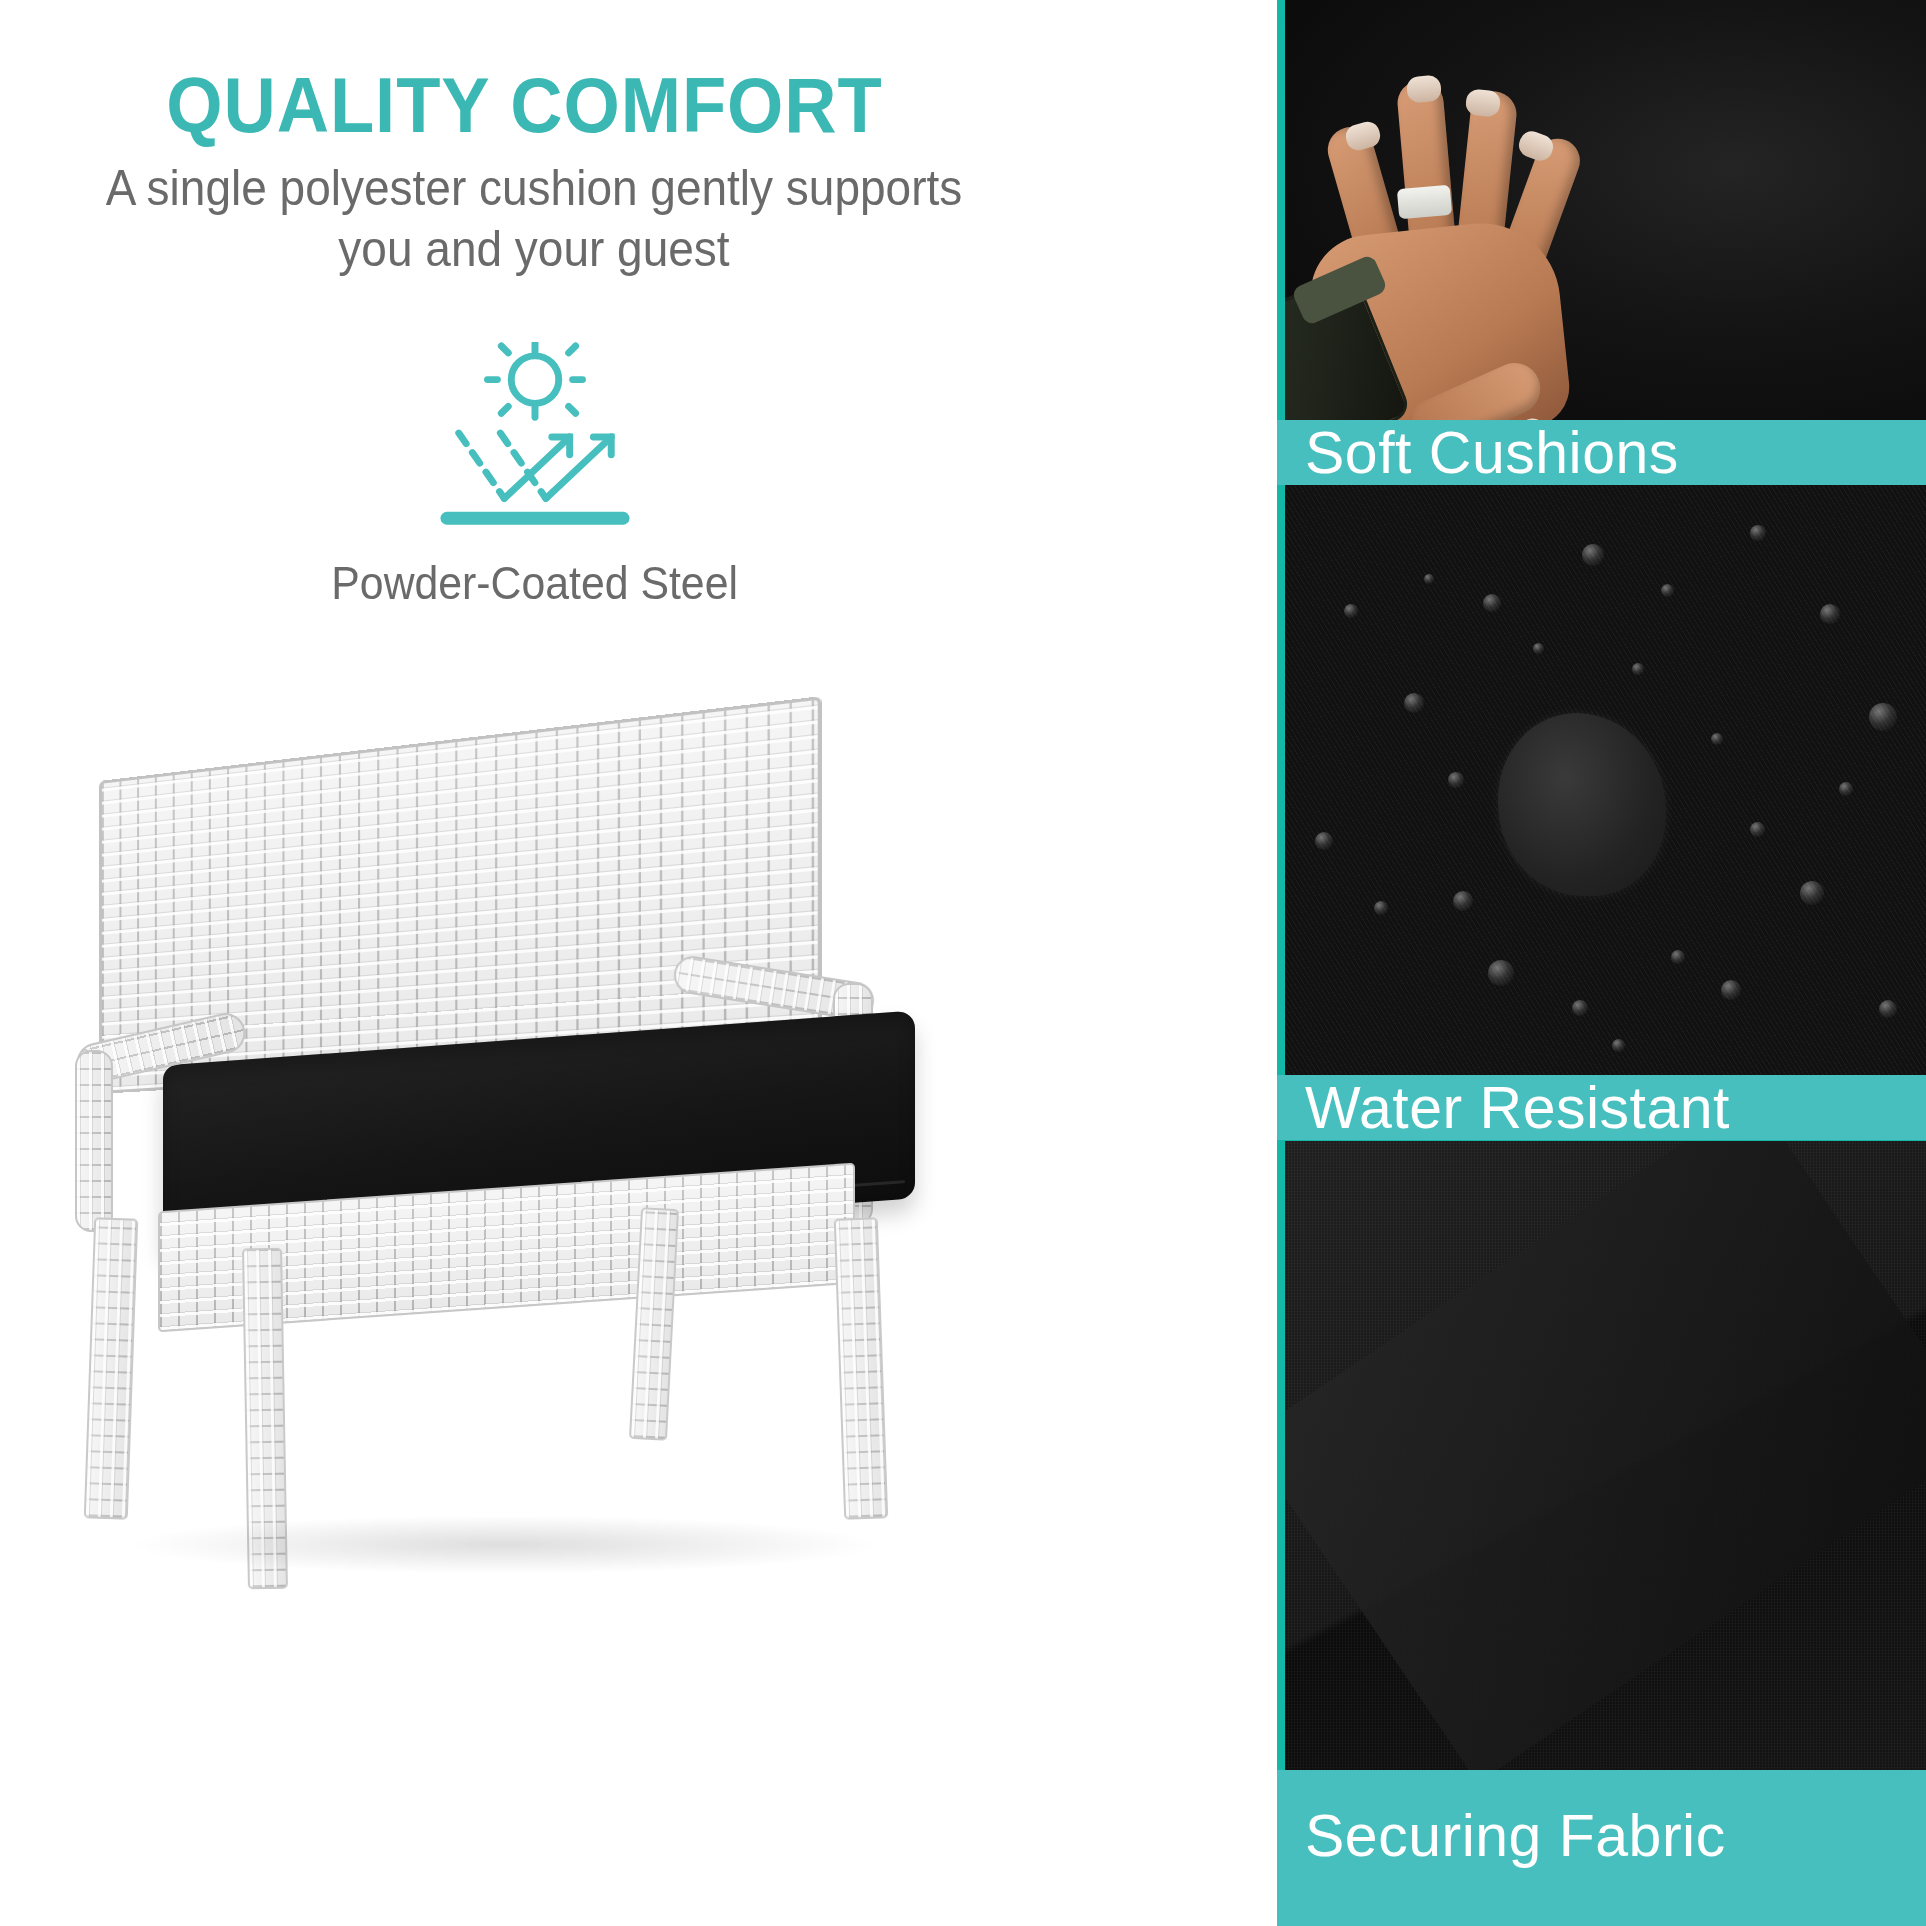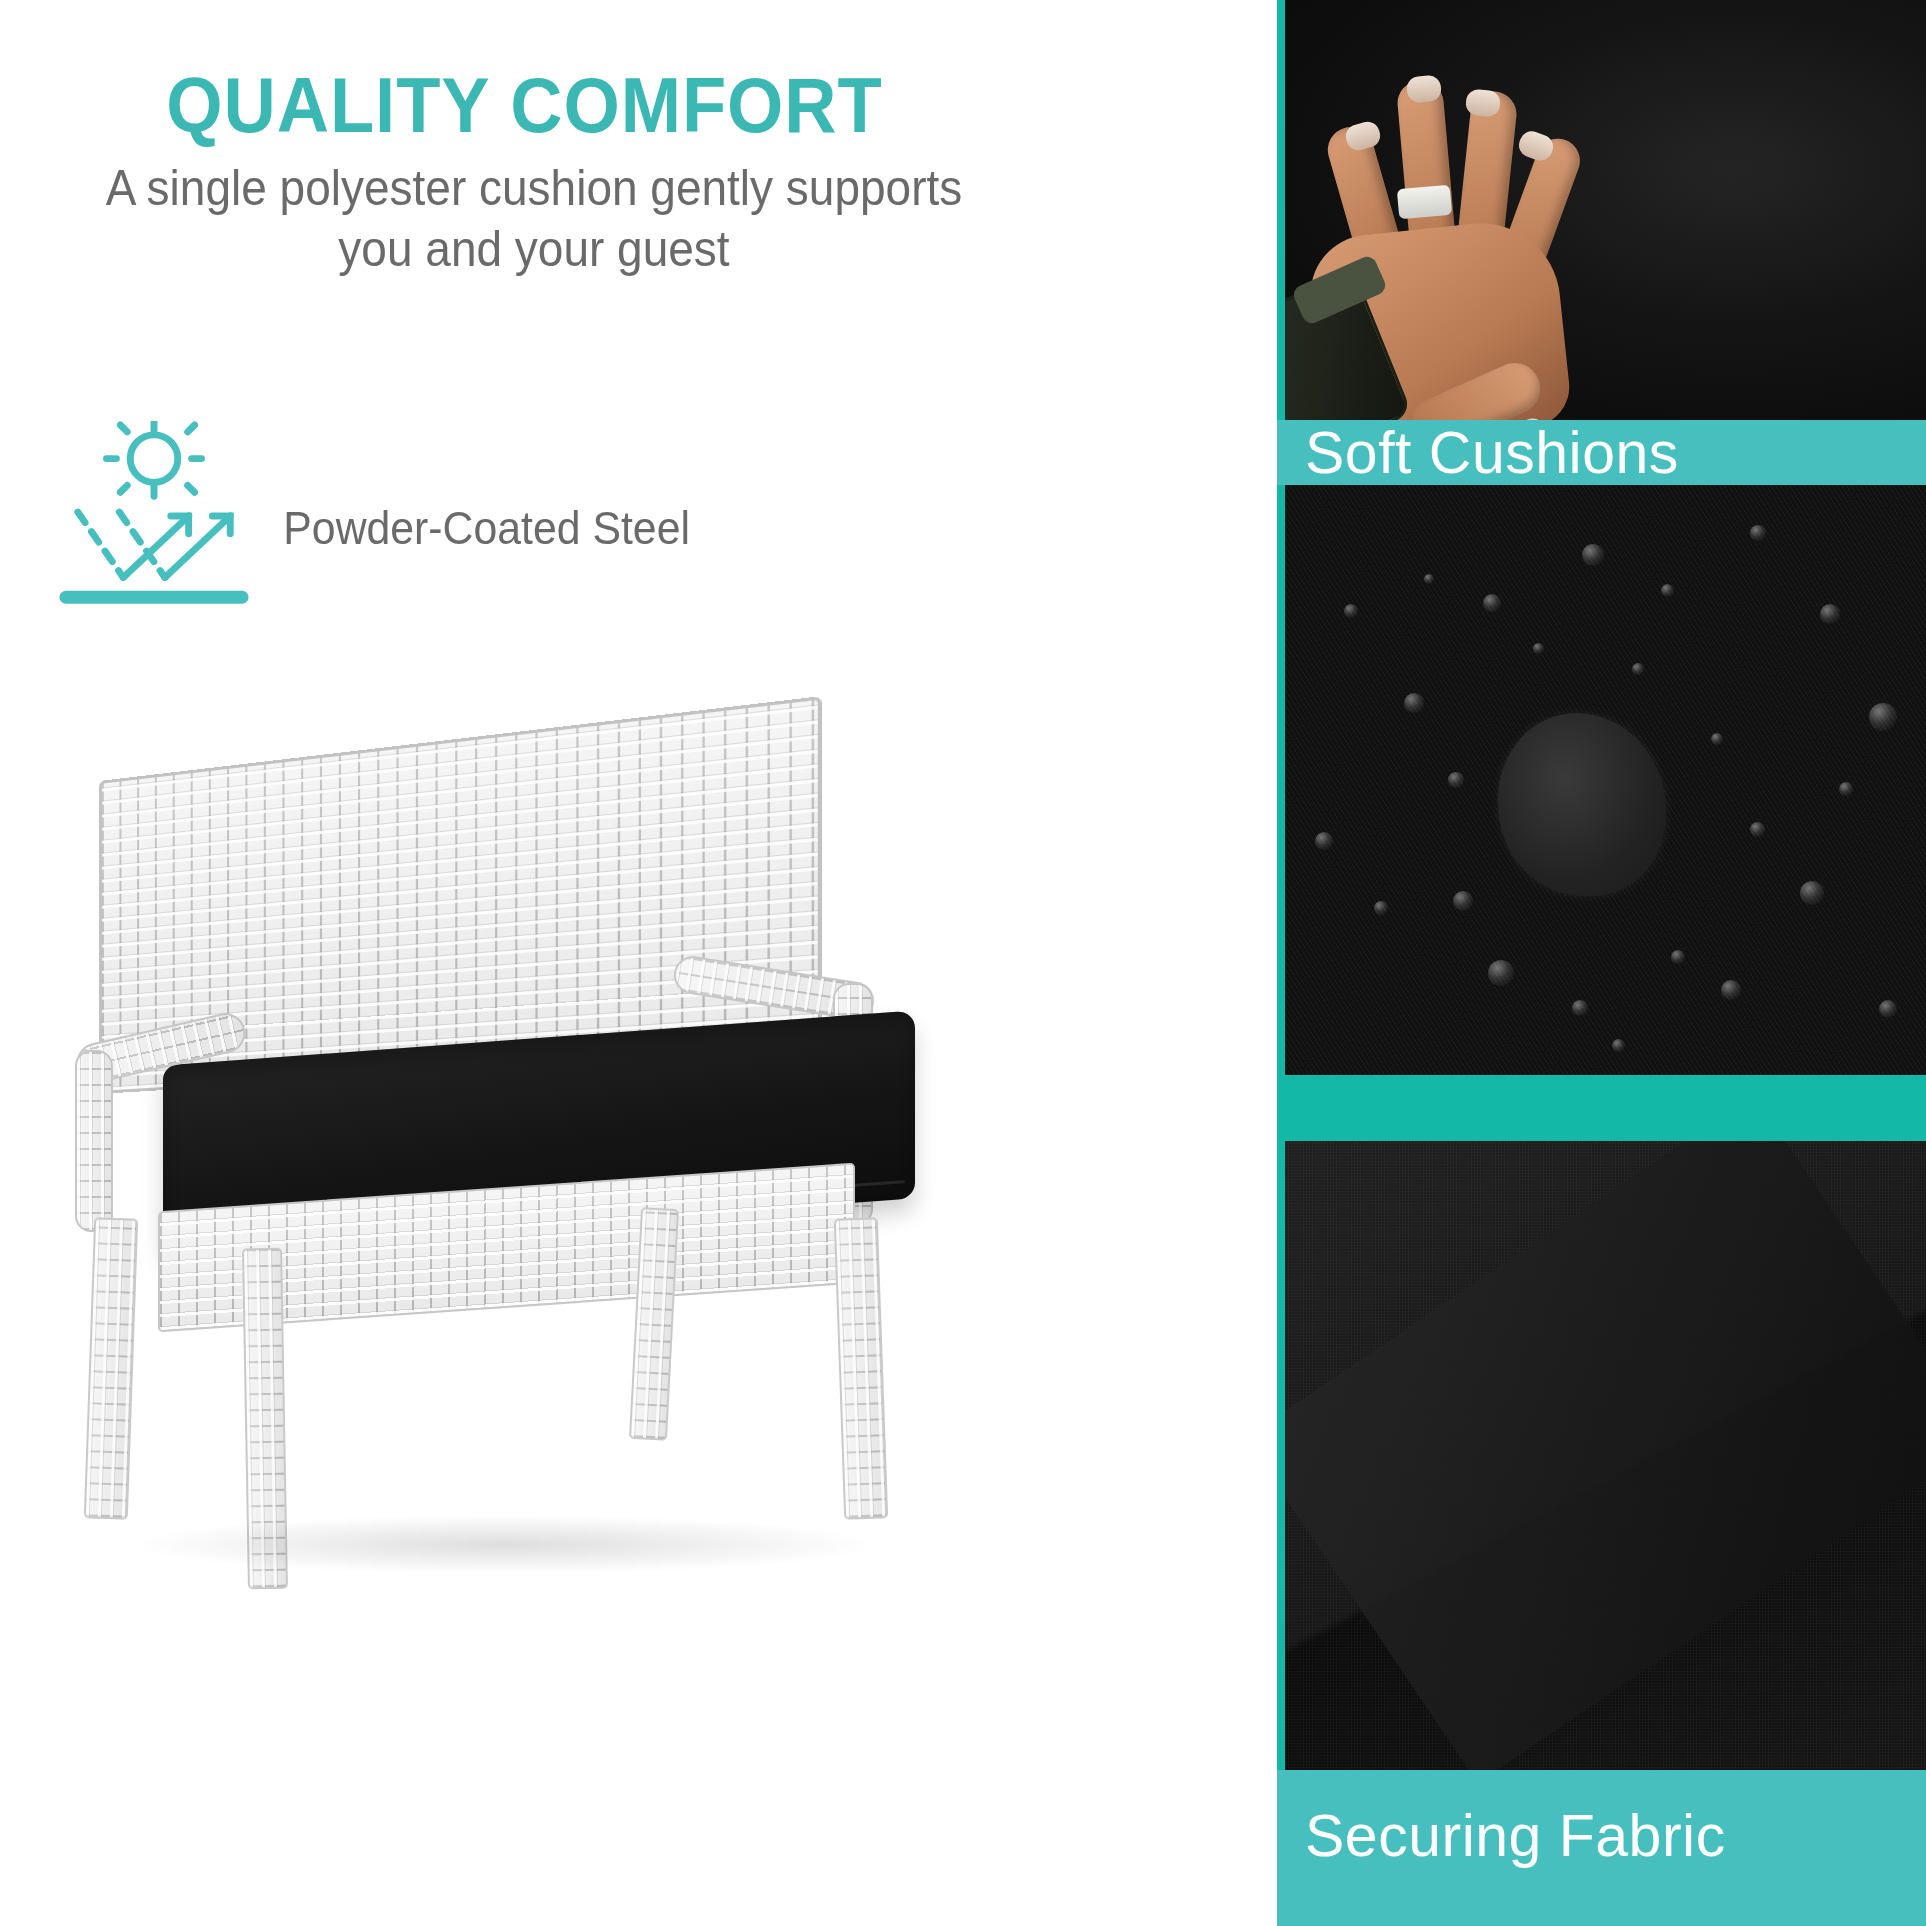--- a/index.html
+++ b/index.html
@@ -13,21 +13,21 @@
   .headline{position:absolute;left:0;top:61px;width:1049px;text-align:center;
             font-size:77px;letter-spacing:1px;font-weight:700;color:#3CB8B4;
             font-family:"Liberation Sans","DejaVu Sans",sans-serif;
             transform:scaleX(.94);transform-origin:center;}
   .subhead{position:absolute;left:59px;top:158px;width:950px;text-align:center;
            font-size:50px;line-height:1.22;color:#6a6a6a;font-weight:300;
            transform:scaleX(.92);transform-origin:center;}
 
   
   .features{position:absolute;left:40px;top:342px;width:990px;height:356px;display:flex;}
-  .feature{flex:1;display:flex;flex-direction:row;align-items:center;}
+  .feature{flex:1;display:flex;flex-direction:column;align-items:center;}
   .feature .ico{height:198px;display:flex;align-items:center;justify-content:center;}
   .feature .flabel{margin-top:18px;font-size:46px;line-height:1.12;color:#6a6a6a;
                    font-weight:300;text-align:center;transform:scaleX(.93);}
 
   
   .bench-stage{position:absolute;left:0px;top:733px;width:1277px;height:1194px;background:#fff;}
   .bench{position:absolute;left:69px;top:20px;width:1089px;height:1109px;}
 
   .wicker{
     background-color:#d9d9d9;
@@ -246,20 +246,23 @@
       <div class="drop" style="left:436px;top:495px;width:20px;height:20px"></div>
       <div class="drop" style="left:515px;top:396px;width:24px;height:24px"></div>
       <div class="drop" style="left:554px;top:297px;width:14px;height:14px"></div>
       <div class="drop" style="left:426px;top:248px;width:12px;height:12px"></div>
       <div class="drop" style="left:465px;top:337px;width:15px;height:15px"></div>
       <div class="drop" style="left:347px;top:178px;width:12px;height:12px"></div>
       <div class="drop" style="left:248px;top:158px;width:11px;height:11px"></div>
       <div class="drop" style="left:594px;top:515px;width:18px;height:18px"></div>
       <div class="drop" style="left:327px;top:554px;width:13px;height:13px"></div>
     </div>
+    <div class="cap cap2">
+      <span>Water Resistant</span>
+    </div>
 
     <div class="photo ph3">
       <div class="weave2"></div>
       <div class="fold"></div>
     </div>
     <div class="cap cap3">
       <span>Securing Fabric</span>
     </div>
 
   </div>

